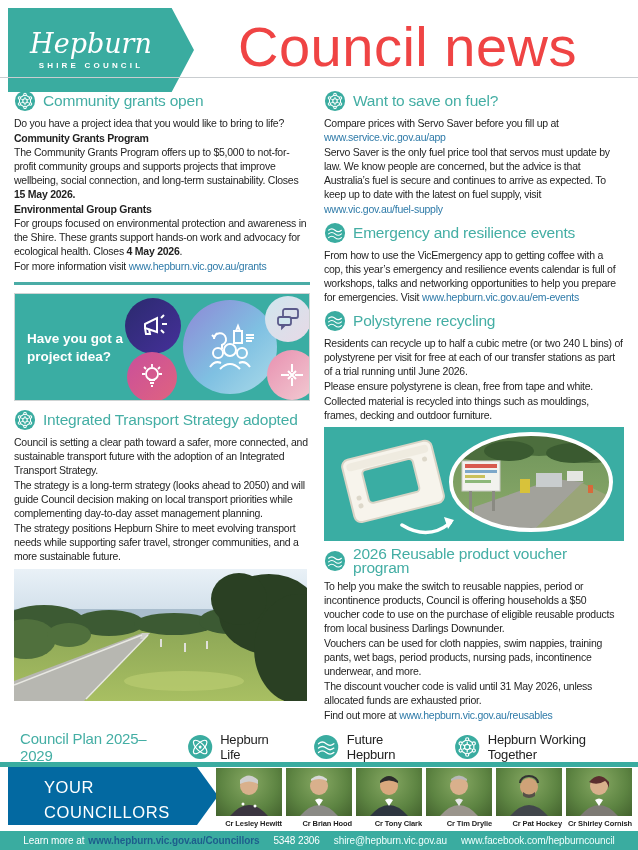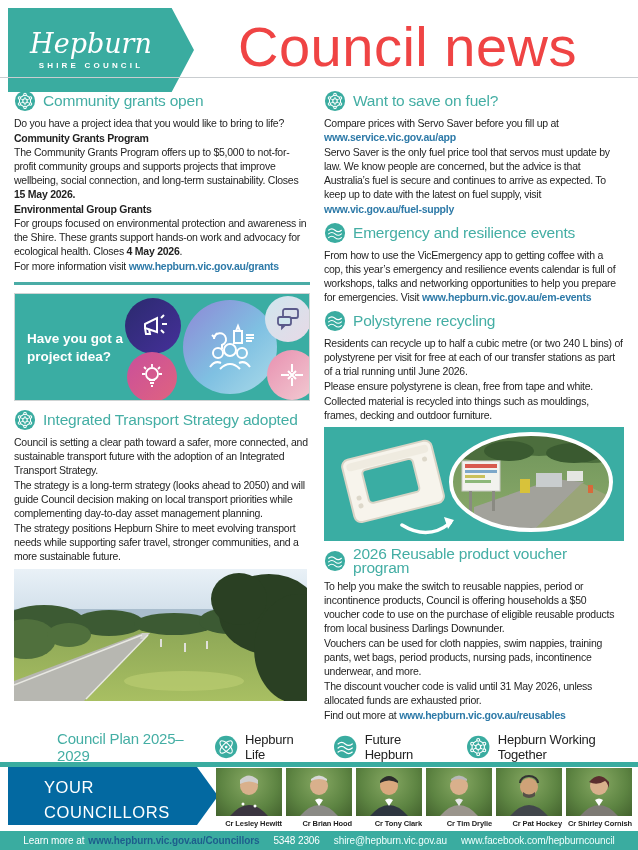--- a/index.html
+++ b/index.html
@@ -20,41 +20,41 @@
   
   .columns { position:absolute; top:84px; left:14px; width:610px; display:flex; gap:14px; }
   .col { font-size:10.5px; letter-spacing:-0.25px; line-height:14px; color:#1f1f1f; }
   .col.left  { width:296px; }
   .col.right { width:300px; }
   .col p { margin:1px 0; }
   .sec-head { display:flex; align-items:center; gap:7px; margin:6px 0 4px 0; }
   .sec-head h2 { font-size:15.5px; font-weight:500; color:#44aea4; letter-spacing:-0.2px; }
   .sec-icon { width:22px; height:22px; flex:0 0 auto; }
   .prog-title { display:block; }
-  a.link { color:#2e7aa8; font-weight:bold; text-decoration:none; }
+  a.link { color:#2e7aa8; font-weight:normal; text-decoration:none; }
   .divider { height:3px; background:#4aaca6; margin:9px 0 8px 0; }
 
   
   .idea-banner { position:relative; width:296px; height:108px; background:#3aada3; margin:4px 0 8px 0; overflow:hidden; border:1px solid #cfd4d4; }
   .idea-text { position:absolute; left:12px; top:36px; color:#fff; font-size:13.5px; font-weight:600; line-height:1.3; letter-spacing:0; }
   .bubble { position:absolute; border-radius:50%; display:flex; align-items:center; justify-content:center; }
   .b-mega  { left:110px; top:4px;  width:56px; height:56px; background:linear-gradient(135deg,#2b2a6e,#45309a); }
   .b-bulb  { left:112px; top:58px; width:50px; height:50px; background:linear-gradient(135deg,#c94f9b,#e0637f); }
   .b-big   { left:168px; top:6px;  width:94px; height:94px; background:linear-gradient(135deg,#8f86d6 0%,#7fc0e2 55%,#abdbe9 100%); }
   .b-chat  { left:250px; top:2px;  width:46px; height:46px; background:linear-gradient(135deg,#cfe6ee,#e8d9e6); }
   .b-hands { left:252px; top:56px; width:50px; height:50px; background:linear-gradient(135deg,#e890b0,#f2ccd3); }
 
   
   .road-img { width:293px; height:132px; margin-top:6px; display:block; }
   .poly-img { position:relative; width:300px; height:114px; background:#3aada3; margin:5px 0 6px 0; }
   .poly-img svg { display:block; }
 
   
   .legend { position:absolute; left:20px; top:730px; width:600px; display:flex; align-items:center; }
-  .legend-title { font-size:15px; color:#44aea4; letter-spacing:-0.2px; margin-right:26px;margin-left:37px; }
+  .legend-title { font-size:15px; color:#44aea4; letter-spacing:-0.2px; margin-right:26px; }
   .badge { display:flex; align-items:center; gap:7px; margin-right:30px; }
   .badge:last-child { margin-right:0; }
   .badge-label { font-size:13px; color:#222; letter-spacing:-0.2px; }
   .badge-icon { width:30px; height:30px; }
 
   
   .footer-rule { position:absolute; left:0; top:762px; width:638px; height:5px; background:#3aaca0; }
   .cnclr-banner { position:absolute; left:8px; top:767px; width:210px; height:58px; background:#0369a1;
     clip-path:polygon(0 0, 90% 0, 100% 50%, 90% 100%, 0 100%);
     color:#fff; font-size:16.5px; letter-spacing:0.6px; line-height:1.5; padding:8px 0 0 36px; }

